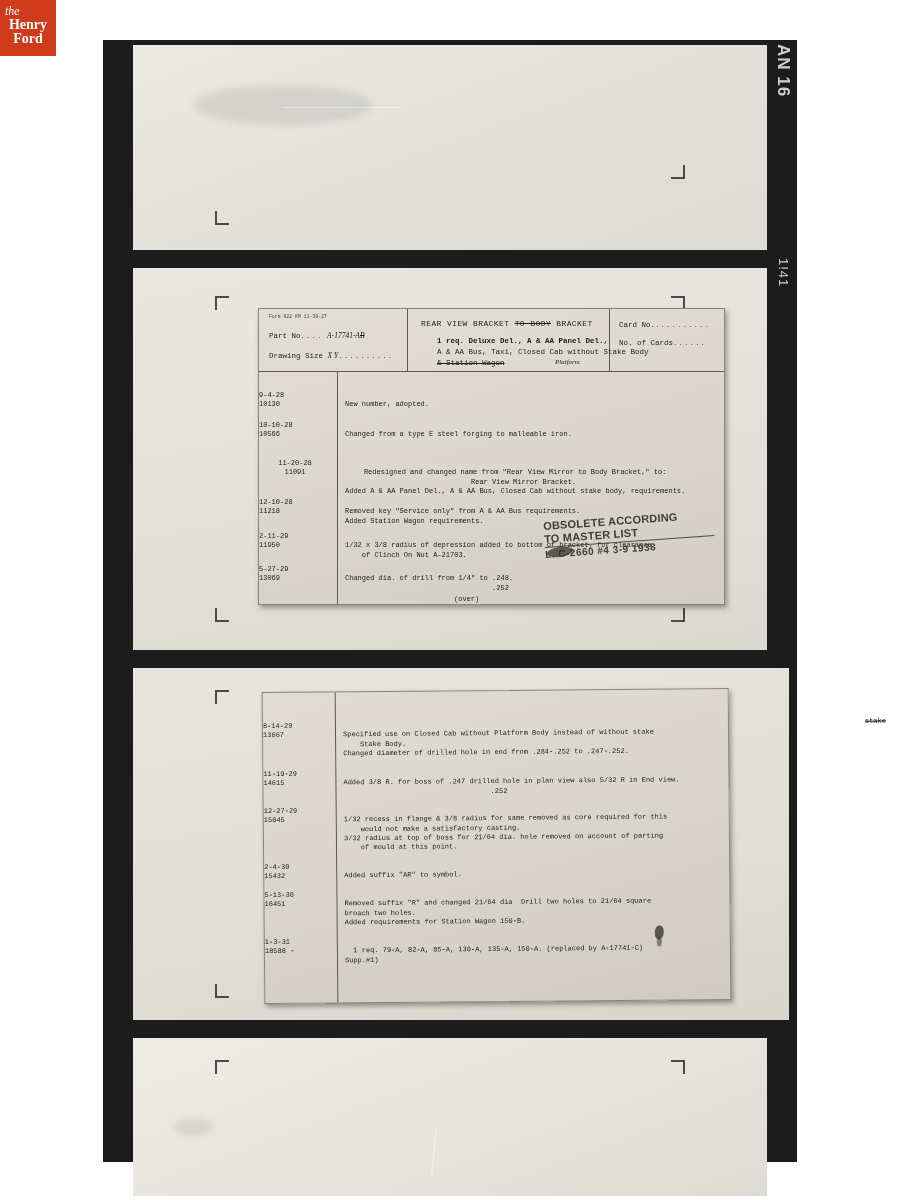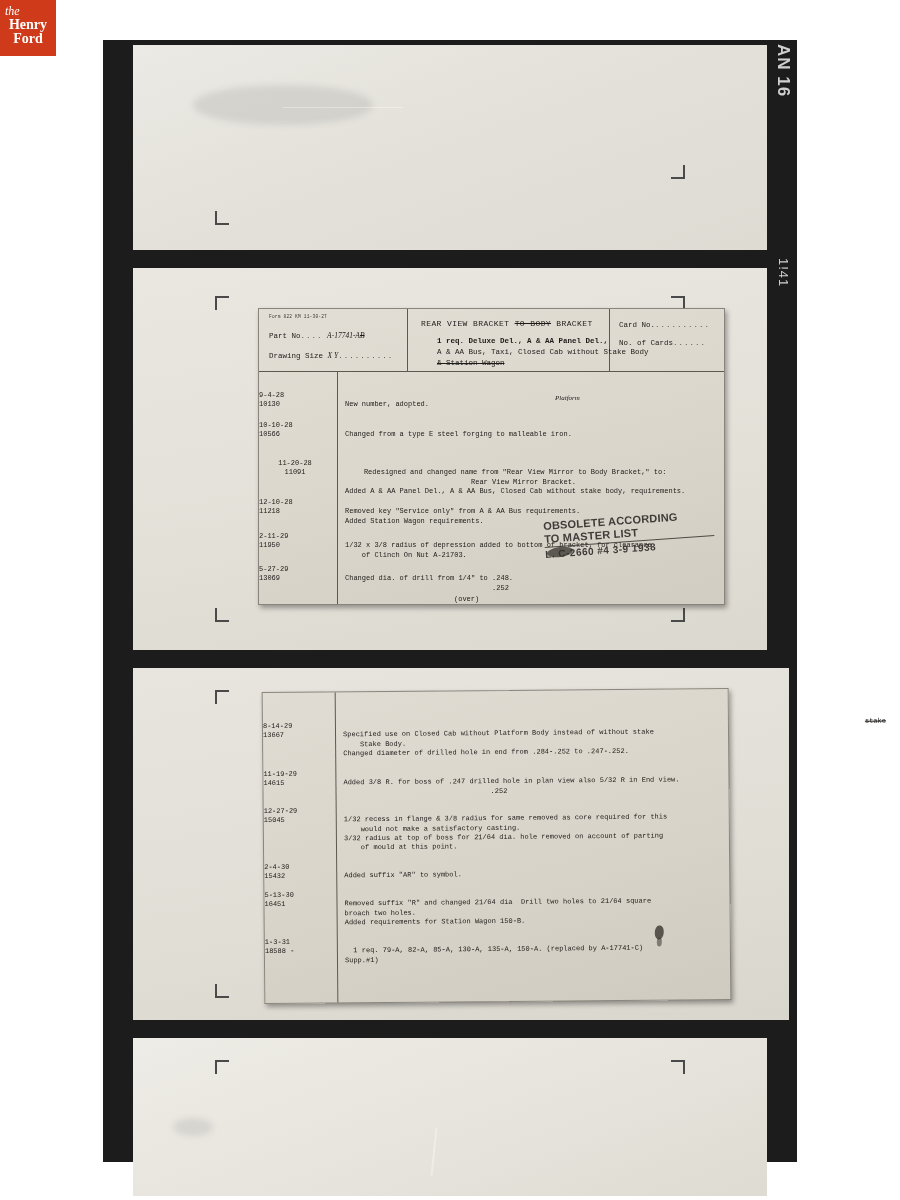--- a/index.html
+++ b/index.html
@@ -158,21 +158,20 @@
   .fld .dots {
     color: #55514a;
     letter-spacing: 1px;
   }
   .strike {
     text-decoration: line-through;
   }
   .hand {
     font-family: "Liberation Serif", serif;
     font-style: italic;
-    margin-top: 36px;
   }
 
   
   .rows {
     position: absolute;
     left: 0; right: 0;
     top: 63px; bottom: 0;
   }
   .rows .vline {
     position: absolute;

